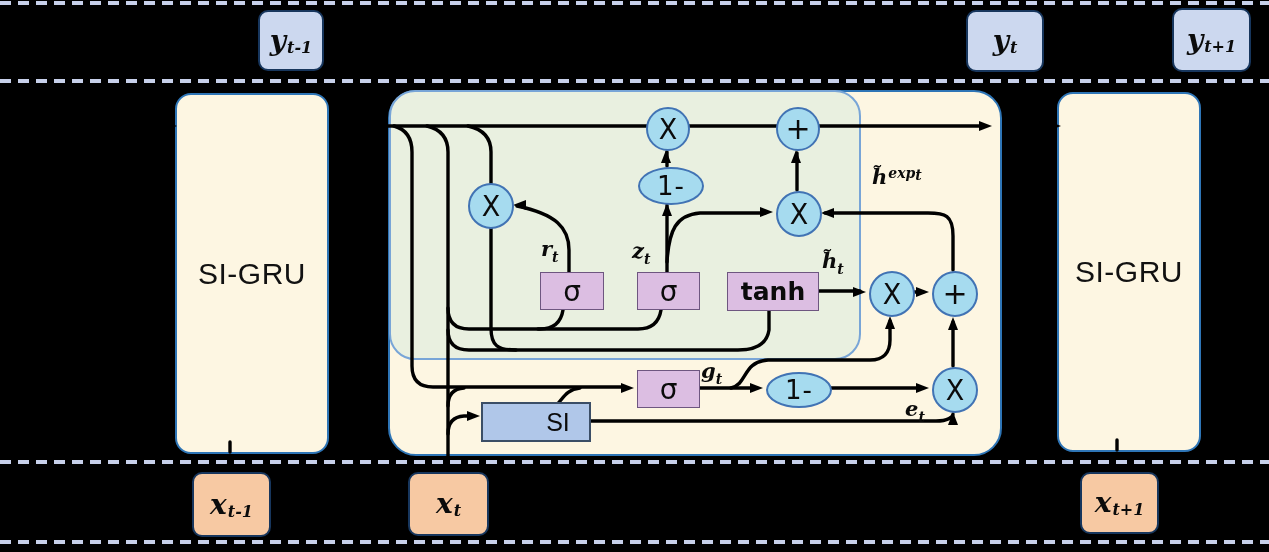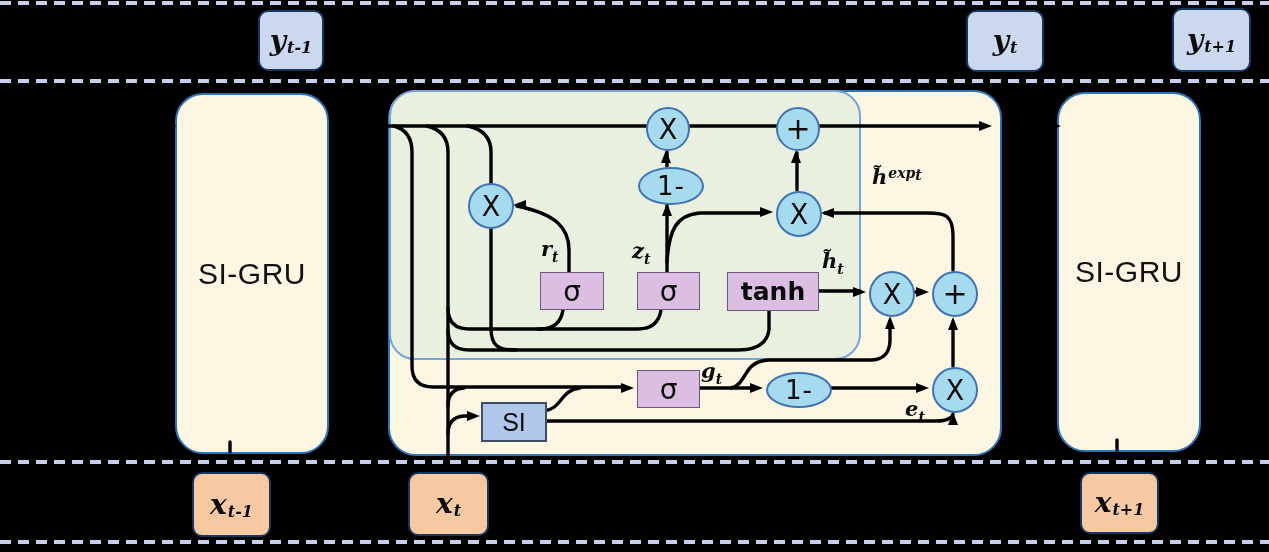--- a/index.html
+++ b/index.html
@@ -1,36 +1,36 @@
 <!DOCTYPE html>
 <html style="--bg: #000000; --dash: #c7d0ea; --cell-fill: #fdf6e2; --cell-border: #2e75b6; --inner-fill: #e9f0e0; --inner-border: #78a5d7; --gate-fill: #dcbee2; --gate-border: #6e5680; --si-fill: #b0c7e9; --si-border: #3b4e66; --op-fill: #a6dbef; --op-border: #4173b4; --y-fill: #ccd8ef; --y-border: #17365d; --x-fill: #f7c9a3; --x-border: #17365d;"><head>
 <meta charset="utf-8">
 <style>
   html,body{margin:0;padding:0;background:#000;}
   #canvas{position:relative;width:1269px;height:552px;background:var(--bg,#000);overflow:hidden;
           font-family:"DejaVu Sans", sans-serif;}
   .dash{position:absolute;left:0;width:1269px;height:4px;
         background:repeating-linear-gradient(90deg,var(--dash) 0 11px,transparent 11px 18px);}
   .cellbig{position:absolute;background:var(--cell-fill);border:2.5px solid var(--cell-border);
-           border-radius:28px;display:flex;align-items:center;justify-content:center;}
+           border-radius:16px;display:flex;align-items:center;justify-content:center;}
   .cellbig .lbl{font-family:"Liberation Sans",sans-serif;font-size:30px;color:#111;letter-spacing:0.5px;}
   #detail-cell{position:absolute;left:388px;top:90px;width:610px;height:362px;
                background:var(--cell-fill);border:2.5px solid var(--cell-border);border-radius:28px;}
   #core-region{position:absolute;left:389px;top:90px;width:468px;height:266px;
                background:var(--inner-fill);border:2px solid var(--inner-border);border-radius:26px;}
   #wires{position:absolute;left:0;top:0;z-index:3;}
   .iobox{position:absolute;z-index:4;border-radius:10px;display:flex;align-items:center;justify-content:center;
          font-family:"DejaVu Serif",serif;font-style:italic;font-weight:bold;color:#0b0b0b;}
   .iobox .b{font-size:28px;line-height:1;}
   .iobox .s{font-size:16px;line-height:1;transform:translateY(7px);margin-left:1px;text-align:right;}
   .ybox{background:var(--y-fill);border:2px solid var(--y-border);}
   .xbox{background:var(--x-fill);border:2px solid var(--x-border);}
   .gate{position:absolute;z-index:4;display:flex;align-items:center;justify-content:center;color:#0b0b0b;}
   .gate.purple{background:var(--gate-fill);border:1.8px solid var(--gate-border);}
-  .gate.blue{background:var(--si-fill);border:2px solid var(--si-border);}
+  .gate.blue{background:var(--si-fill);border:2px solid var(--si-border);padding-left:44px;}
   .gate .g-sigma{font-size:28px;font-family:"DejaVu Sans",sans-serif;}
   .gate .g-tanh{font-size:25px;font-weight:bold;font-family:"DejaVu Sans",sans-serif;}
   .gate .g-si{font-size:25px;font-family:"Liberation Sans",sans-serif;}
   .op{position:absolute;z-index:4;background:var(--op-fill);border:2px solid var(--op-border);
       display:flex;align-items:center;justify-content:center;color:#0b0b0b;border-radius:50%;}
   .op .x{font-size:27px;font-weight:500;font-family:"DejaVu Sans",sans-serif;transform:scaleY(1.05);}
   .op .p{font-size:30px;font-weight:400;font-family:"DejaVu Sans",sans-serif;margin-top:-2px;}
   .op .om{font-size:26px;font-weight:500;font-family:"DejaVu Sans",sans-serif;letter-spacing:1px;}
   .slabel{position:absolute;z-index:5;font-family:"DejaVu Serif",serif;font-style:italic;font-weight:bold;
           color:#0b0b0b;display:flex;align-items:flex-start;}

